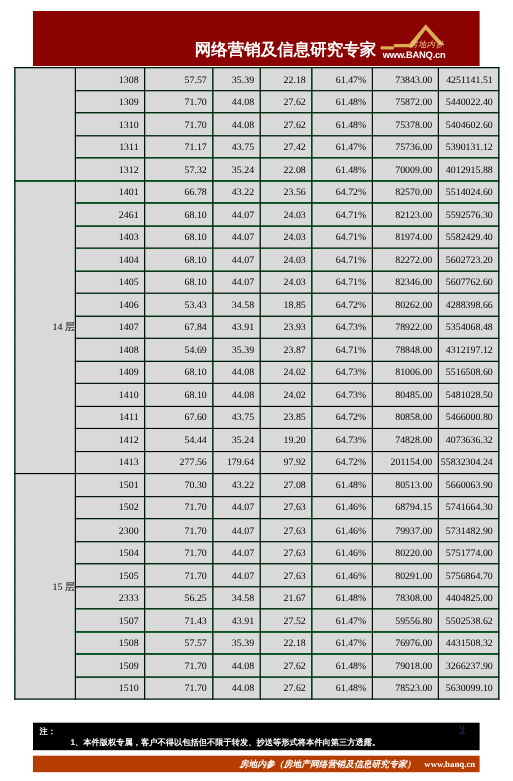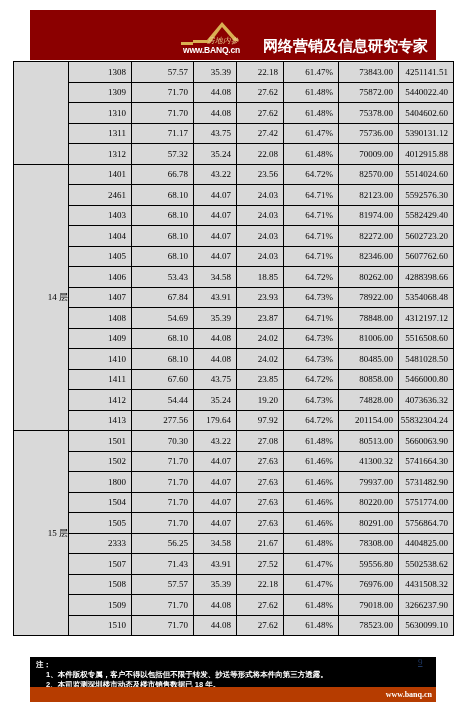--- a/index.html
+++ b/index.html
@@ -125,21 +125,21 @@
     font-weight: bold;
     color: #ffffff;
     padding-left: 6px;
     line-height: 10px;
   }
   .note-line {
     font-family: "Liberation Sans", sans-serif;
     font-size: 7.5px;
     font-weight: bold;
     color: #ffffff;
-    padding-left: 16px;
+    padding-left: 34px;
     line-height: 10px;
     white-space: nowrap;
   }
   #page-number {
     position: absolute;
     left: 418px;
     top: 657px;
     font-family: "Liberation Serif", serif;
     font-size: 9px;
     color: #1f3864;
@@ -173,29 +173,29 @@
     color: #ffffff;
     white-space: nowrap;
     margin-left: 8px;
   }
 </style>
 </head>
 <body>
 
 <div id="header-band">
   <div id="logo-group">
+    <div id="logo-tagline">网络营销及信息研究专家</div>
     <div id="logo-mark">
       <svg width="86" height="44" viewBox="0 0 86 44" xmlns="http://www.w3.org/2000/svg" aria-hidden="true">
         <path d="M16 26 L30 26 L45 8 L62 27 L57 27 L45 13 L33 29 L16 29 Z" fill="#d9ae52"></path>
         <path d="M4 28 L16 28 L16 31 L4 31 Z" fill="#d9ae52"></path>
       </svg>
       <div id="logo-cn-small">房地内参</div>
       <div id="logo-url">www.BANQ.cn</div>
     </div>
-    <div id="logo-tagline">网络营销及信息研究专家</div>
   </div>
 </div>
 
 <table id="data-table">
   <colgroup>
     <col class="c0">
       <col class="c1">
       <col class="c2">
       <col class="c3">
     <col class="c4">
@@ -377,25 +377,25 @@
         <td>61.48%</td>
         <td>80513.00</td>
         <td>5660063.90</td>
       </tr>
       <tr>
         <td>1502</td>
         <td>71.70</td>
         <td>44.07</td>
         <td>27.63</td>
         <td>61.46%</td>
-        <td>41300.32</td>
+        <td>68794.15</td>
         <td>5741664.30</td>
       </tr>
       <tr>
-        <td>1800</td>
+        <td>2300</td>
         <td>71.70</td>
         <td>44.07</td>
         <td>27.63</td>
         <td>61.46%</td>
         <td>79937.00</td>
         <td>5731482.90</td>
       </tr>
       <tr>
         <td>1504</td>
         <td>71.70</td>
@@ -458,20 +458,20 @@
         <td>61.48%</td>
         <td>78523.00</td>
         <td>5630099.10</td>
       </tr>
     </tbody>
 </table>
 
 <div id="notes-block">
   <div class="note-title">注：</div>
   <div class="note-line">1、本件版权专属，客户不得以包括但不限于转发、抄送等形式将本件向第三方透露。</div>
-  <div class="note-line">2、本司监测深圳楼市动态及楼市销售数据已 18 年。</div>
 </div>
 
 <div id="page-number">9</div>
 
 <div id="bottom-bar">
+  <span id="bottom-bar-cn">房地内参（房地产网络营销及信息研究专家）</span>
   <span id="bottom-bar-url">www.banq.cn</span>
 </div>
 
 </body></html>

